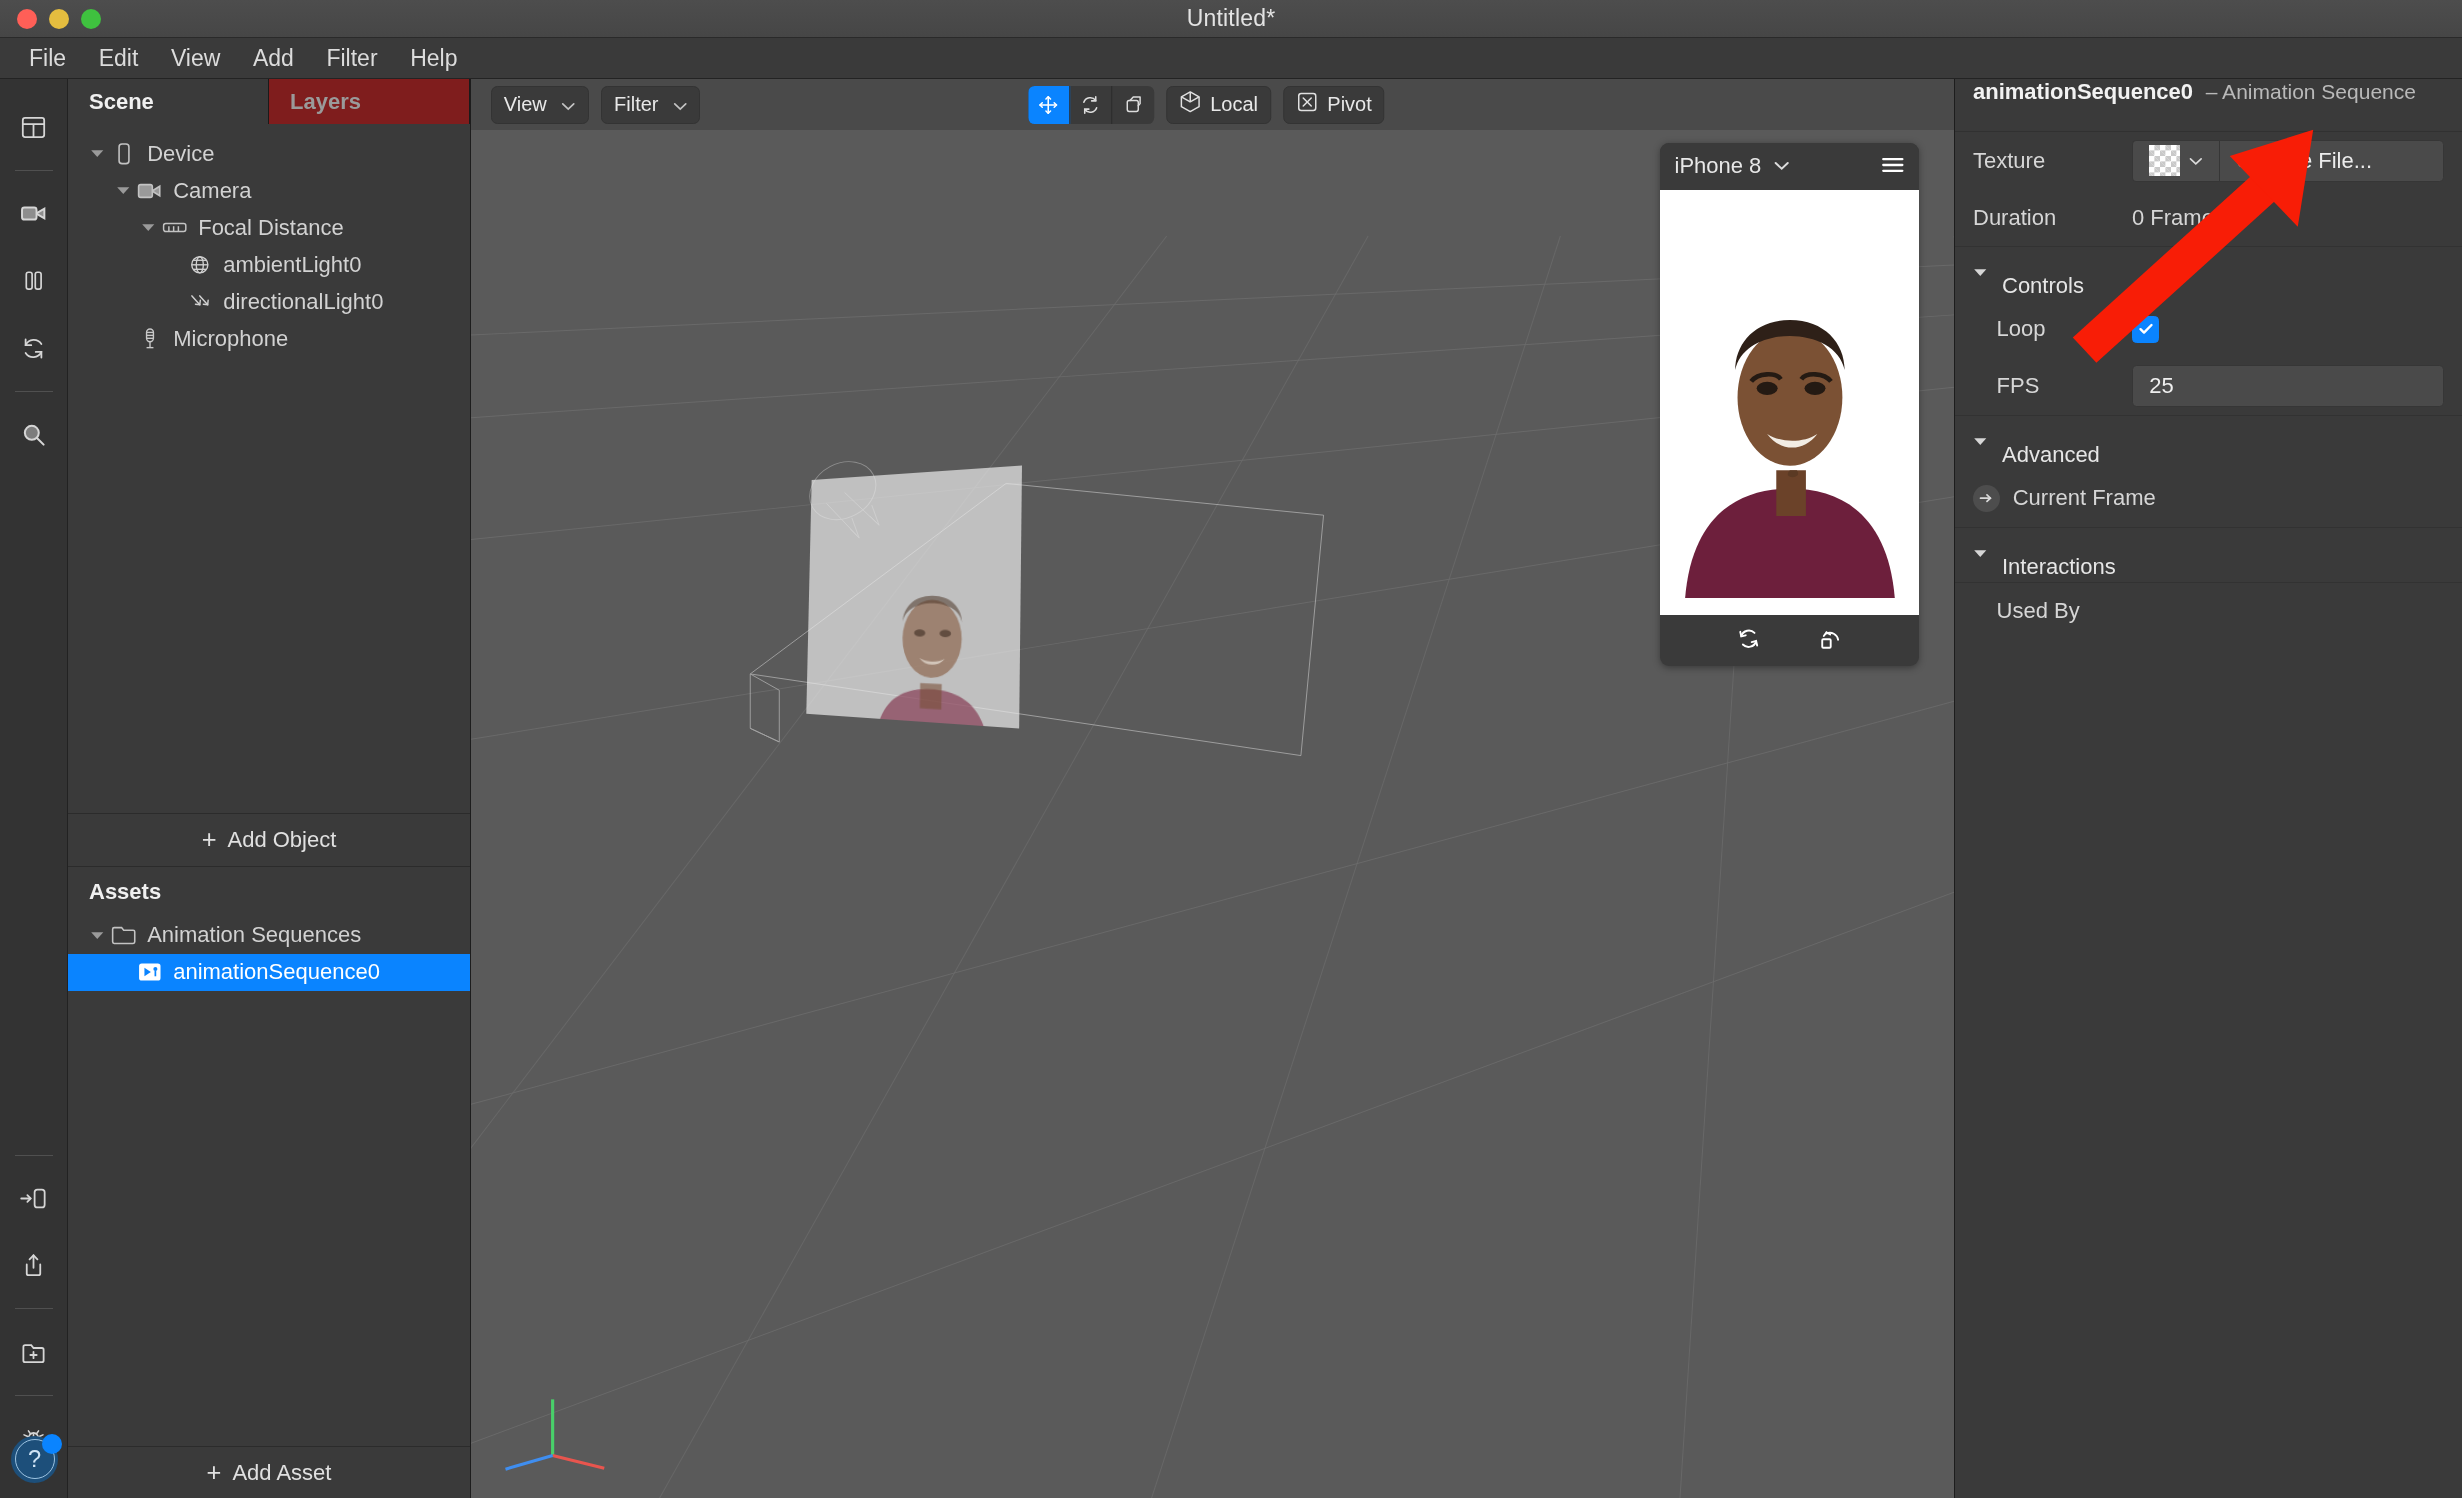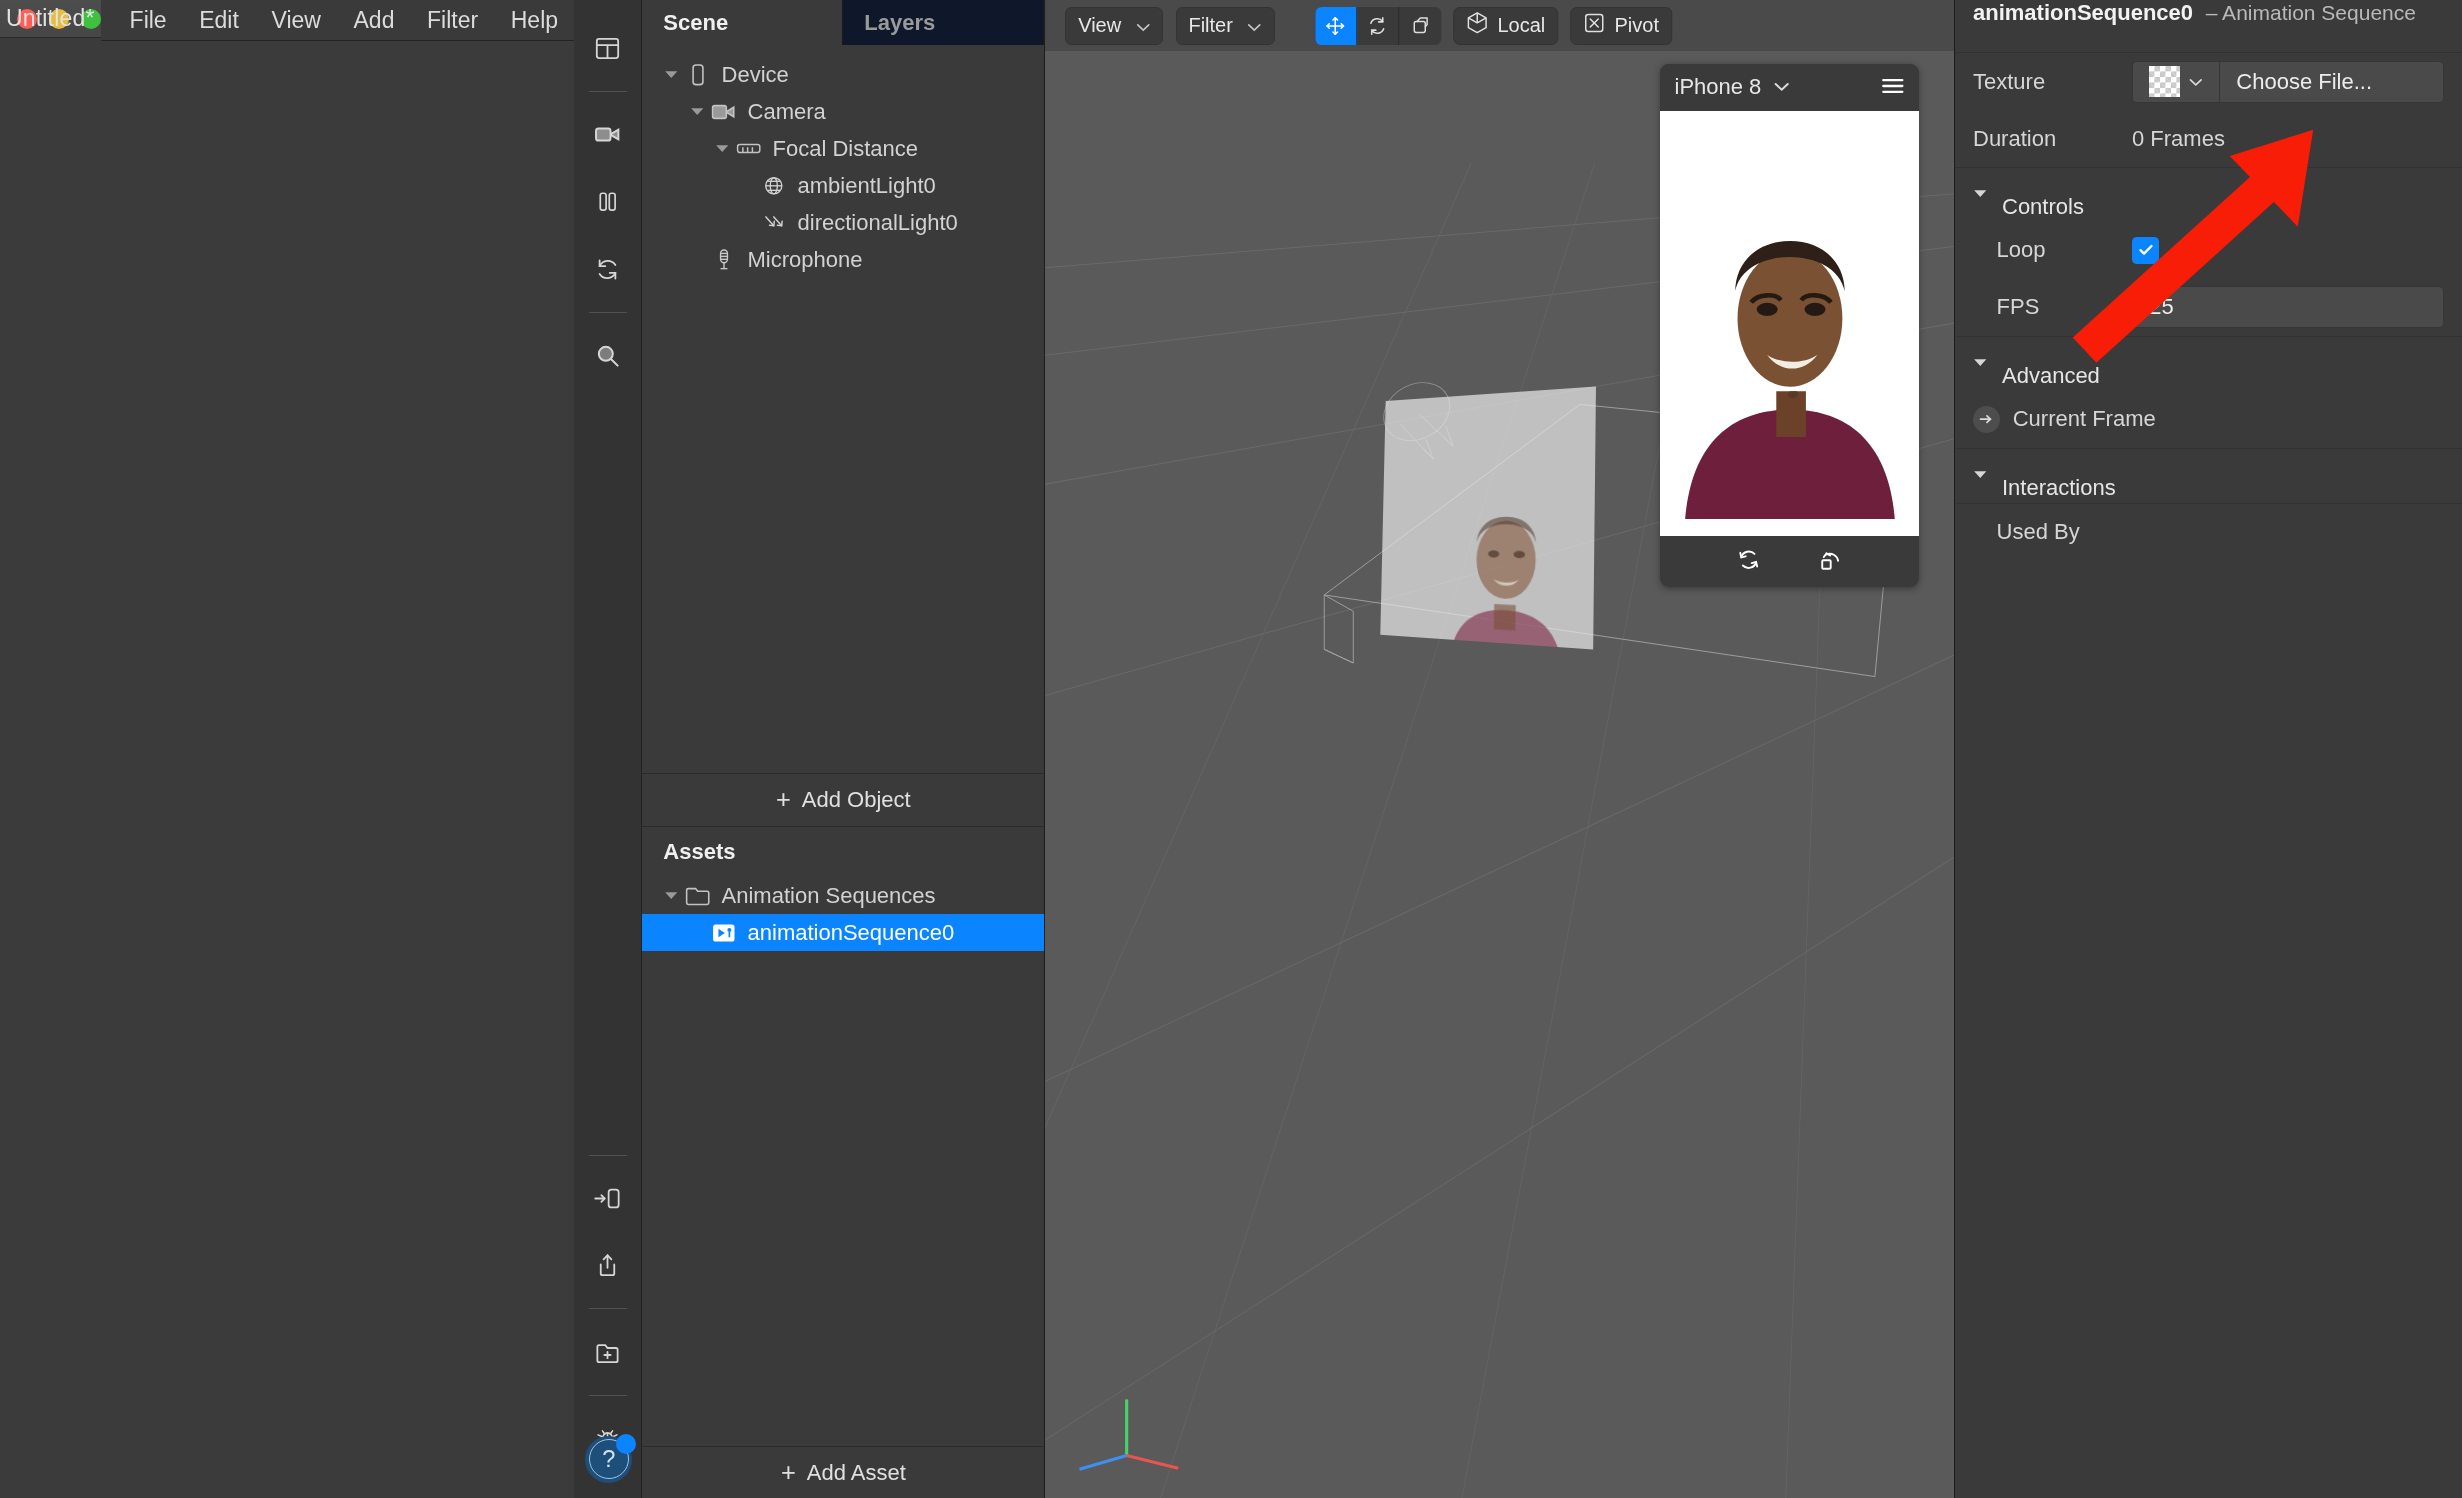--- a/index.html
+++ b/index.html
@@ -3,21 +3,21 @@
 <meta charset="utf-8">
 <style>
   * { box-sizing: border-box; margin: 0; padding: 0; }
   html, body {
     width: 2462px; height: 1499px;
     background: #3b3b3b;
     font-family: "Liberation Sans", sans-serif;
     overflow: hidden;
     -webkit-font-smoothing: antialiased;
   }
-  .app { position: relative; width: 2462px; height: 1499px; display: flex; flex-direction: row; }
+  .app { position: relative; width: 2462px; height: 1499px; display: flex; flex-direction: column; }
 
   
   .titlebar {
     height: 38px; flex: 0 0 38px;
     background: linear-gradient(to bottom, #4d4d4d, #464646);
     border-bottom: 0.9px solid #2a2a2a;
     display: flex; align-items: center; position: relative;
   }
   .traffic { display: flex; gap: 11.8px; padding-left: 17px; }
   .dot { width: 20px; height: 20px; border-radius: 50%; }
@@ -69,21 +69,21 @@
   .help-badge .blue-dot {
     position: absolute; top: -1.8px; right: -3.6px; width: 20px; height: 20px;
     border-radius: 50%; background: #0a84ff;
   }
 
   
   .leftpanel {
     width: 403px; flex: 0 0 403px; background: #3a3a3a;
     display: flex; flex-direction: column; border-right: 0.9px solid #1d1d1d;
   }
-  .tabstrip { display: flex; height: 45px; flex: 0 0 45px; background: #0f172a; justify-content: center; }
+  .tabstrip { display: flex; height: 45px; flex: 0 0 45px; background: #7f1d1d; justify-content: center; }
   .tab {
     flex: 1 1 0; display: flex; align-items: center; padding-left: 21px;
     font-size: 22px; font-weight: bold; color: #9a9a9a; cursor: pointer;
     border-right: 0.9px solid #1a1a1a;
   }
   .tab.active { background: #3a3a3a; color: #f0f0f0; }
 
   .tree { flex: 1 1 auto; overflow: hidden; padding-top: 11px; }
   .node {
     display: flex; align-items: center; height: 37px; font-size: 22px;

